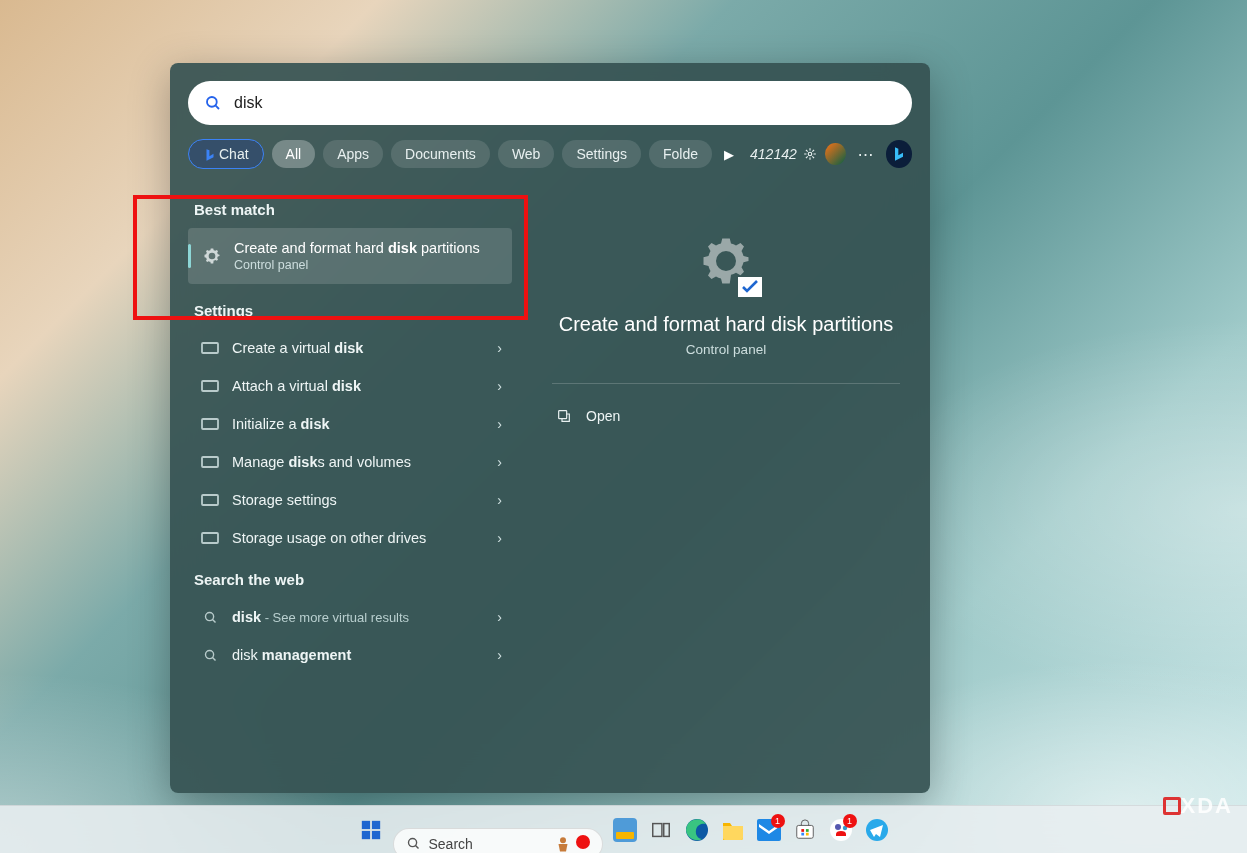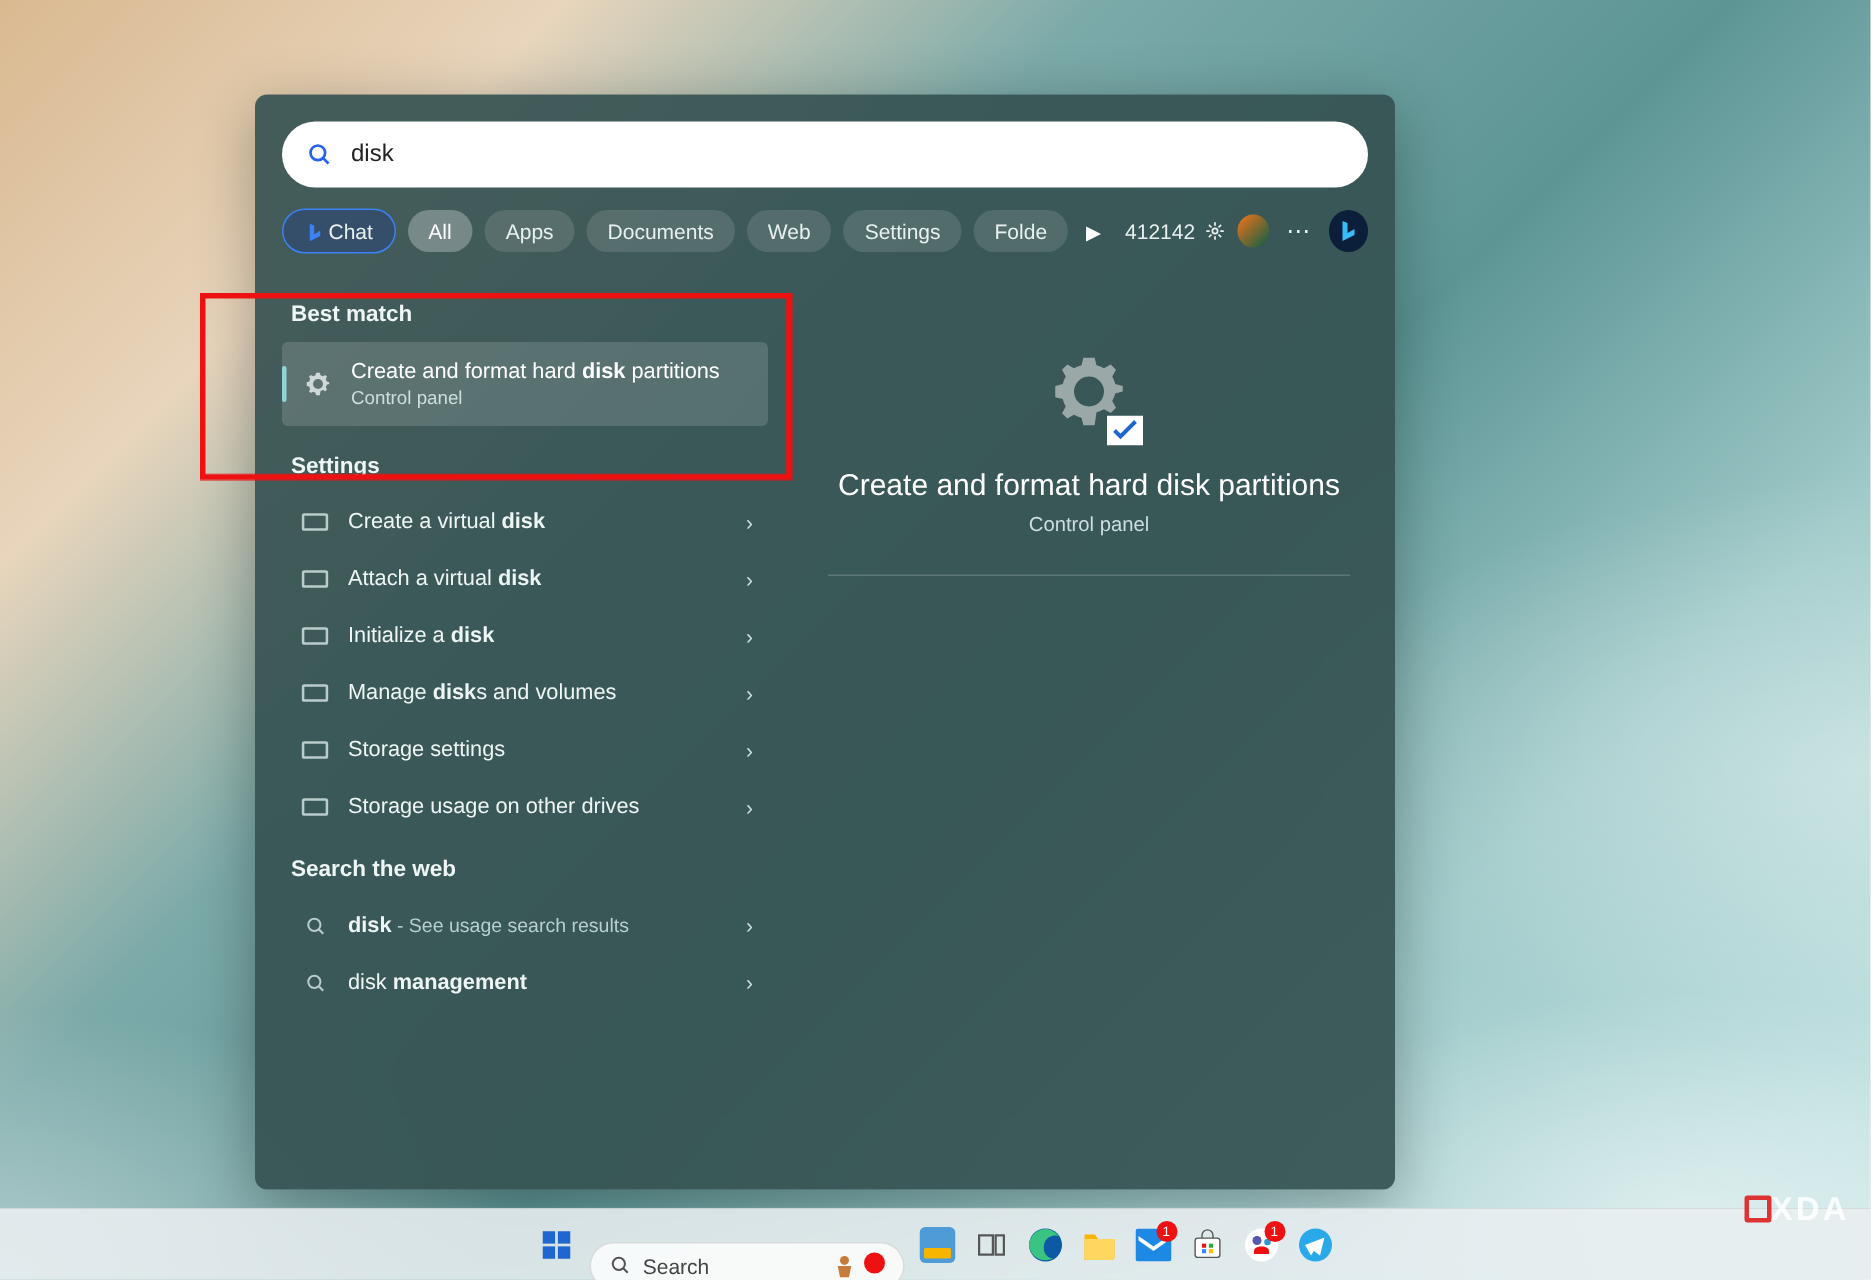--- a/index.html
+++ b/index.html
@@ -30,21 +30,21 @@
 }
 .filters { display:flex; align-items:center; gap:8px; padding:0 18px 14px; }
 .pill {
   background:rgba(255,255,255,.12); color:#e8f0f0; font-size:14px; padding:6px 14px;
   border-radius:16px; cursor:pointer; white-space:nowrap;
 }
 .pill.chat { border:1px solid #3b82f6; background:rgba(30,58,138,.35); display:flex; align-items:flex-end; gap:2px; }
 .pill.active { background:rgba(255,255,255,.28); color:#fff; }
 .filters .arrow { color:#fff; font-size:13px; margin-left:4px; cursor:pointer; }
 .filters .spacer { flex:1; }
-.points { font-size:14px; color:#e8f0f0; display:flex; align-items:center; gap:6px; }
+.points { font-size:14px; color:#e8f0f0; display:flex; align-items:center; gap:6px;font-style:italic; }
 .avatar { width:22px; height:22px; border-radius:50%; background:linear-gradient(135deg,#f97316,#065f46); }
 .more-dots { color:#e8f0f0; font-size:16px; padding:0 4px; cursor:pointer; }
 .bing-btn { width:28px; height:28px; border-radius:50%; background:#0b1e3a; display:flex; align-items:center; justify-content:center; cursor:pointer; }
 
 .content { display:flex; height:calc(100% - 140px); }
 .left { width:352px; padding:12px 10px 12px 18px; overflow:hidden; position:relative; }
 .right { flex:1; padding:28px 30px 12px; display:flex; flex-direction:column; align-items:center; }
 
 .section-label { font-size:15px; font-weight:600; color:#eef5f5; margin:6px 6px 10px; }
 
@@ -215,21 +215,21 @@
 
       <div class="section-label" style="margin-top:14px">Search the web</div>
       <div id="web-list">
           <div class="result-row">
             <span class="ico">
               <svg width="15" height="15" viewBox="0 0 24 24" fill="none" stroke="#cfe0e0" stroke-width="2.2">
                 <circle cx="10.5" cy="10.5" r="6.5"></circle>
                 <line x1="20" y1="20" x2="15.2" y2="15.2"></line>
               </svg>
             </span>
-            <span class="txt"><b>disk</b><span class="sub"> - See usage search results</span></span>
+            <span class="txt"><b>disk</b><span class="sub"> - See more virtual results</span></span>
             <span class="chev">›</span>
           </div>
           <div class="result-row">
             <span class="ico">
               <svg width="15" height="15" viewBox="0 0 24 24" fill="none" stroke="#cfe0e0" stroke-width="2.2">
                 <circle cx="10.5" cy="10.5" r="6.5"></circle>
                 <line x1="20" y1="20" x2="15.2" y2="15.2"></line>
               </svg>
             </span>
             <span class="txt">disk <b>management</b></span>
@@ -245,20 +245,27 @@
             <path d="M12 8a4 4 0 100 8 4 4 0 000-8zm9 4l-2 .5a7 7 0 01-.8 2l1 1.8-1.4 1.4-1.8-1a7 7 0 01-2 .8L13.5 21h-3l-.5-2a7 7 0 01-2-.8l-1.8 1L4.8 17.8l1-1.8a7 7 0 01-.8-2L3 13.5v-3l2-.5a7 7 0 01.8-2l-1-1.8L6.2 4.8l1.8 1a7 7 0 012-.8L10.5 3h3l.5 2a7 7 0 012 .8l1.8-1 1.4 1.4-1 1.8a7 7 0 01.8 2l2 .5z"></path>
           </svg>
         <svg style="position:absolute;right:-6px;bottom:-6px" width="24" height="20" viewBox="0 0 24 20">
             <rect width="24" height="20" fill="#fff"></rect>
             <path d="M5 10l4 4 10-10" stroke="#1e66d0" stroke-width="2.6" fill="none"></path>
           </svg>
       </div>
       <div class="preview-title">Create and format hard disk partitions</div>
       <div class="preview-sub">Control panel</div>
       <div class="divider"></div>
+      <div class="action-row">
+        <svg width="16" height="16" viewBox="0 0 24 24" fill="none" stroke="#e8f0f0" stroke-width="1.8">
+            <rect x="4" y="4" width="12" height="12" rx="1"></rect>
+            <path d="M9 15v5h11V9h-5"></path>
+          </svg>
+        <span>Open</span>
+      </div>
     </div>
   </div>
 </div>
 
 <div class="highlight-box" style="left:133px"></div>
 
 <div class="taskbar">
   <div class="tb-icon">
     <svg width="22" height="22" viewBox="0 0 24 24" fill="#1e66d0">
         <rect x="2" y="2" width="9" height="9"></rect>

